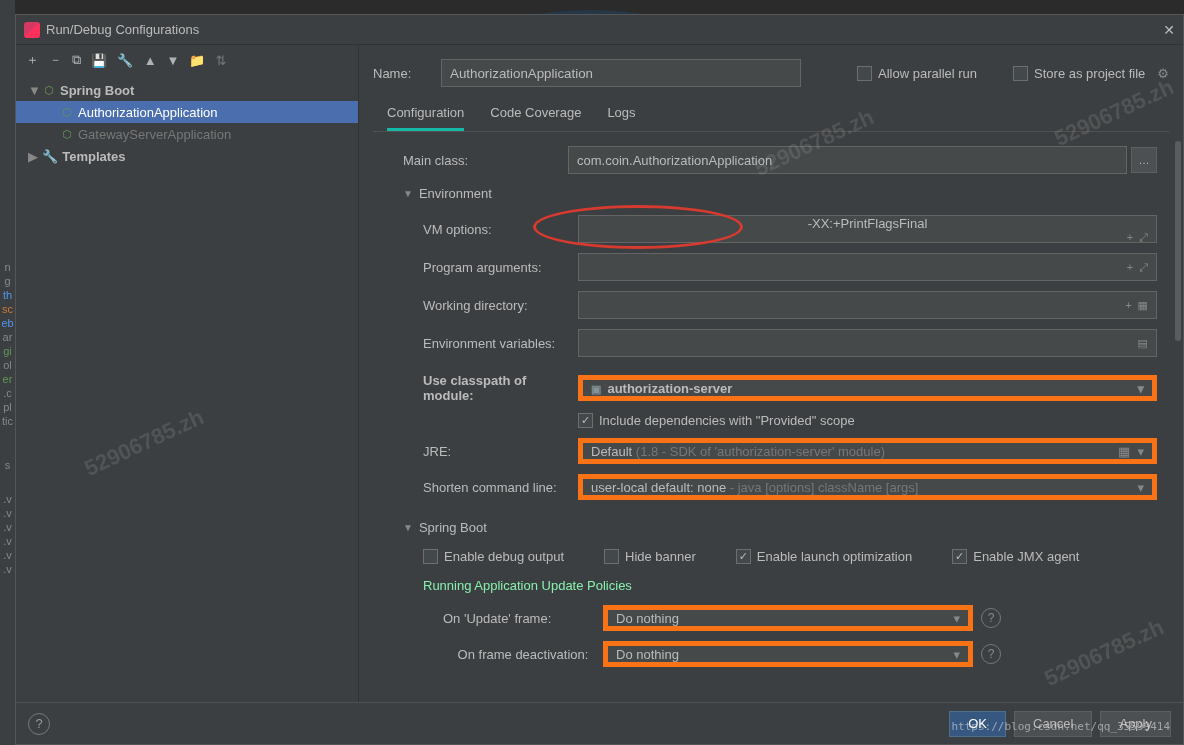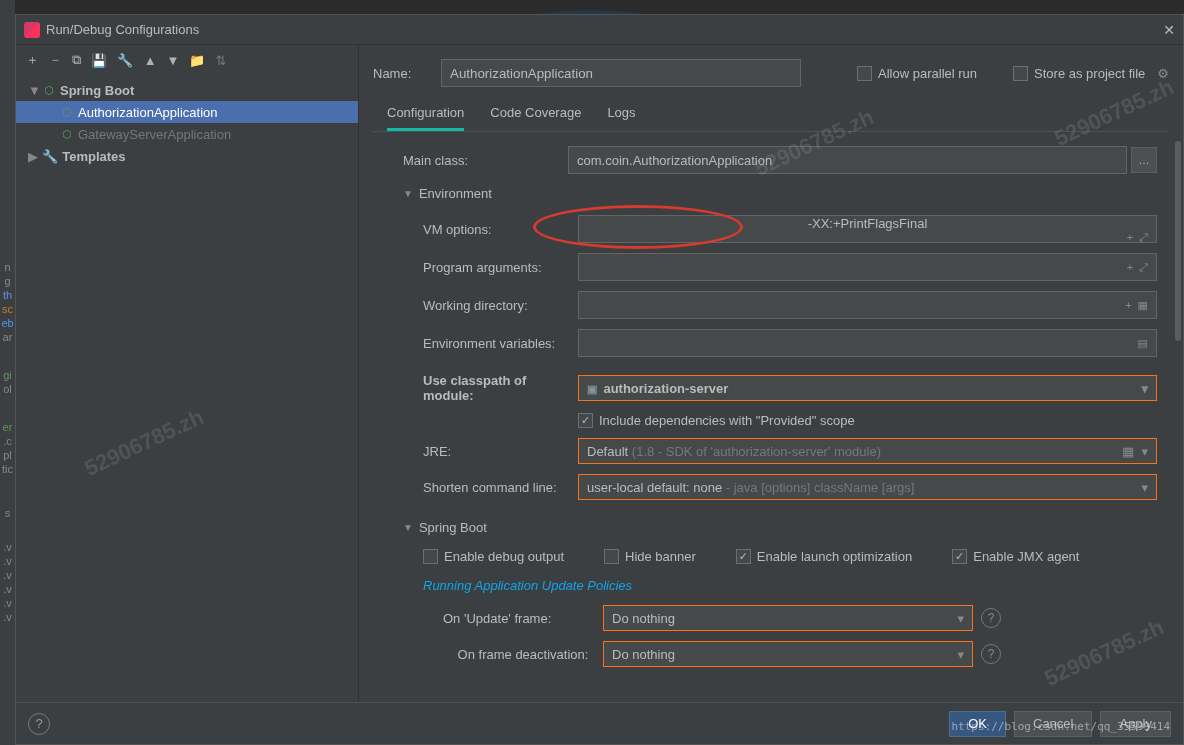--- a/index.html
+++ b/index.html
@@ -14,21 +14,21 @@
   position: absolute; color: rgba(200,200,200,0.15); font-size: 22px; font-weight: bold;
   transform: rotate(-25deg); pointer-events: none; z-index: 10;
 }
 .wm1 { left: 80px; top: 430px; }
 .wm2 { left: 750px; top: 130px; }
 .wm3 { left: 1050px; top: 100px; }
 .wm4 { left: 1040px; top: 640px; }
 
 .left-strip { position: absolute; left: 0; top: 0; width: 15px; height: 745px; background: #3c3f41; font-size: 11px; color: #888; z-index: 1; }
 .left-strip div { writing-mode: horizontal-tb; padding: 1px 0; text-align: center; }
-.ls-blue { color:#5394ec;} .ls-green{color:#629755;margin-top:24px;} .ls-orange{color:#cc7832;}
+.ls-blue { color:#5394ec;} .ls-green{color:#629755;} .ls-orange{color:#cc7832;}
 
 .dialog {
   position: absolute; left: 15px; top: 14px; width: 1169px; height: 731px;
   background: #3c3f41; border: 1px solid #555; z-index: 2; display: flex; flex-direction: column;
 }
 .titlebar { height: 30px; background: #3c3f41; display: flex; align-items: center; padding: 0 8px; border-bottom: 1px solid #323232; }
 .titlebar .icon { width: 16px; height: 16px; background: linear-gradient(135deg,#d63864 50%,#fe315d 50%); border-radius: 3px; margin-right: 6px; }
 .titlebar .title { flex: 1; color: #bbbbbb; }
 .titlebar .close { color: #bbb; font-size: 14px; cursor: pointer; }
 
@@ -59,34 +59,34 @@
 
 .tabs { display: flex; gap: 26px; margin-top: 14px; padding-left: 14px; border-bottom: 1px solid #515151; }
 .tab { padding-bottom: 8px; color: #bbbbbb; cursor: pointer; }
 .tab.active { border-bottom: 3px solid #14b8a6; }
 
 .form-area { flex: 1; overflow-y: auto; padding: 14px 12px 0 30px; }
 .form-row { display: flex; align-items: center; margin-bottom: 12px; }
 .form-label { width: 165px; color: #bbbbbb; }
 .form-input { flex: 1; height: 28px; background: #45494a; border: 1px solid #646464; color: #bbbbbb; padding: 0 8px; display: flex; align-items: center; }
 .form-input.mono { font-family: Consolas, monospace; flex-direction: column; }
-.form-select { flex: 1; height: 26px; background: #45494a; border: 1px solid #f97316; color: #bbbbbb; padding: 0 8px; display: flex; align-items: center; justify-content: space-between; }
+.form-select { flex: 1; height: 26px; background: #45494a; border: 5px solid #f97316; color: #bbbbbb; padding: 0 8px; display: flex; align-items: center; justify-content: space-between; }
 .form-select .dd { color: #888; }
 .btn-small { width: 26px; height: 26px; background: #4c5052; border: 1px solid #5e6060; margin-left: 4px; display: flex; align-items: center; justify-content: center; color: #bbb; cursor: pointer; font-size:11px;}
 
 .section-hdr { display: flex; align-items: center; gap: 6px; margin: 6px 0 14px 0; color: #bbbbbb; cursor: pointer; }
 .section-hdr .arr { color: #888; font-size: 10px; }
 
 .inner-row { display: flex; align-items: center; margin-bottom: 10px; padding-left: 20px; }
 .inner-label { width: 155px; }
 
 .checkbox-row { display: flex; gap: 40px; padding-left: 20px; margin: 8px 0 14px 0; }
 .cb-item { display: inline-flex; align-items: center; gap: 6px; }
 
-.subheading { padding-left: 20px; margin: 6px 0 12px 0; color: #0ea5e9; font-style: italic; }
+.subheading { padding-left: 20px; margin: 6px 0 12px 0; color: #86efac; }
 .help-icon { width: 20px; height: 20px; border-radius: 50%; border: 1px solid #777; display: inline-flex; align-items: center; justify-content: center; margin-left: 8px; color: #888; font-size: 12px; }
 
 .red-circle { position: absolute; border: 3px solid #d73a2e; border-radius: 50%; width: 210px; height: 44px; pointer-events: none; z-index: 20; }
 
 .input-icons { margin-left:auto; display:flex; gap:6px; color:#888; font-size:11px; }
 
 
 .bottom-bar { height: 42px; border-top: 1px solid #515151; display: flex; align-items: center; padding: 0 12px; gap: 8px; }
 .help-circle { width: 22px; height: 22px; border-radius: 50%; border: 1px solid #777; display: flex; align-items: center; justify-content: center; color: #999; cursor: pointer; }
 .btn { height: 26px; padding: 0 18px; background: #4c5052; border: 1px solid #5e6060; color: #bbbbbb; cursor: pointer; display: inline-flex; align-items: center; }

